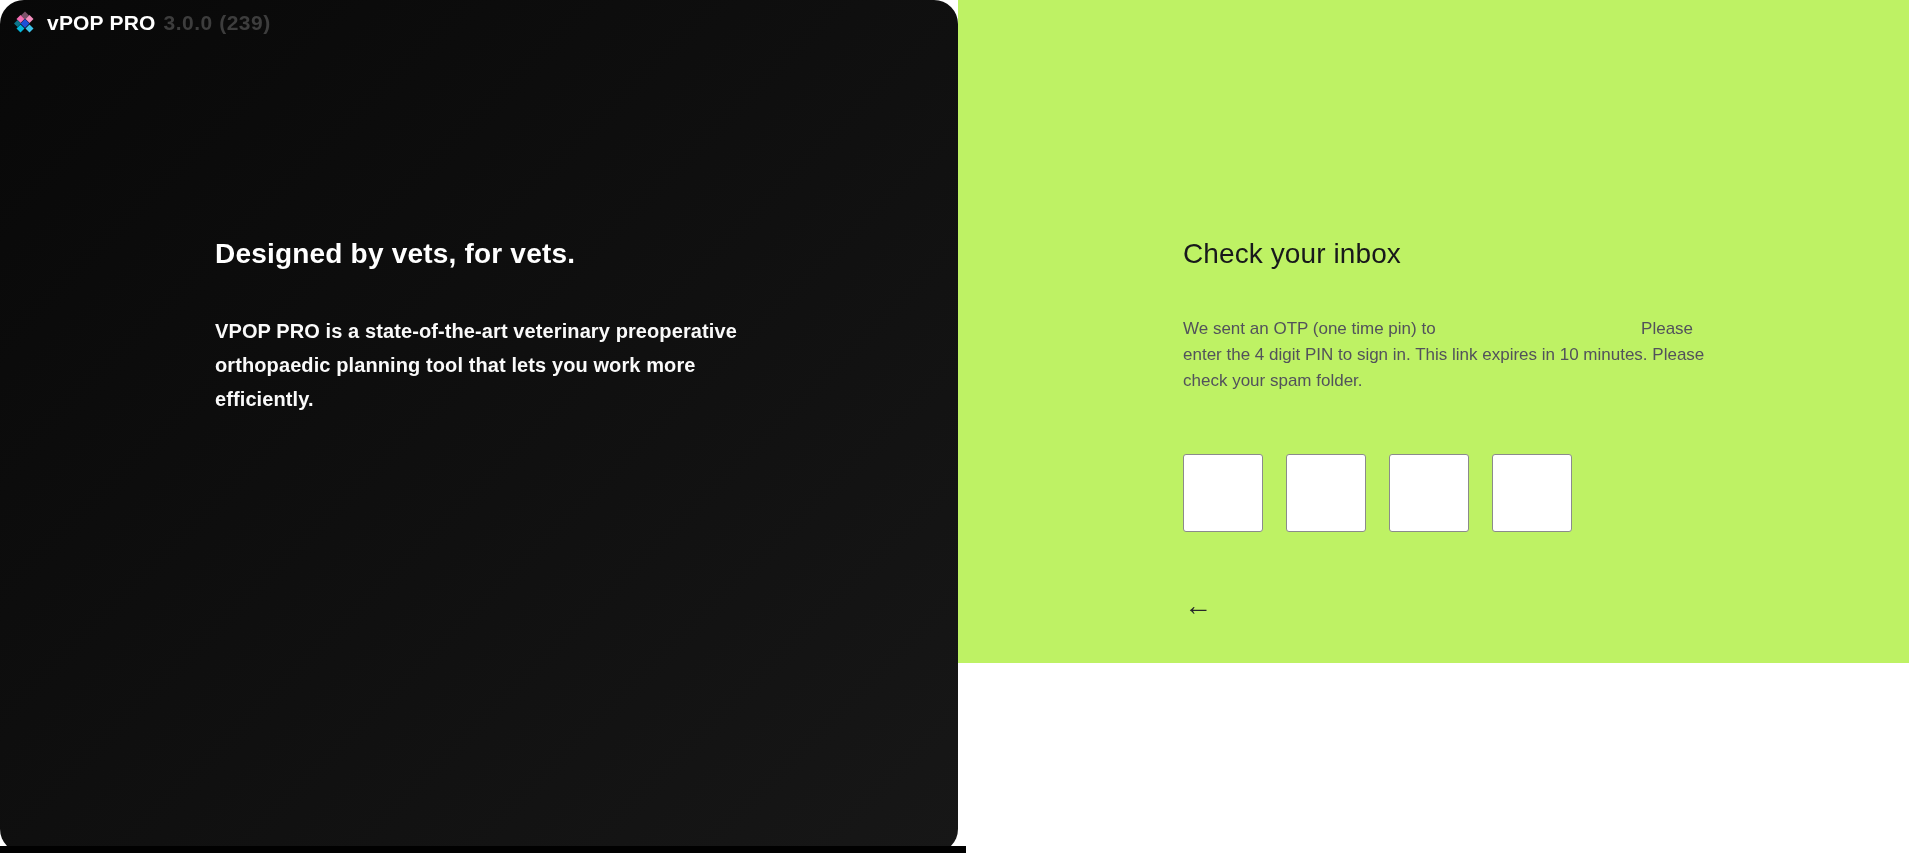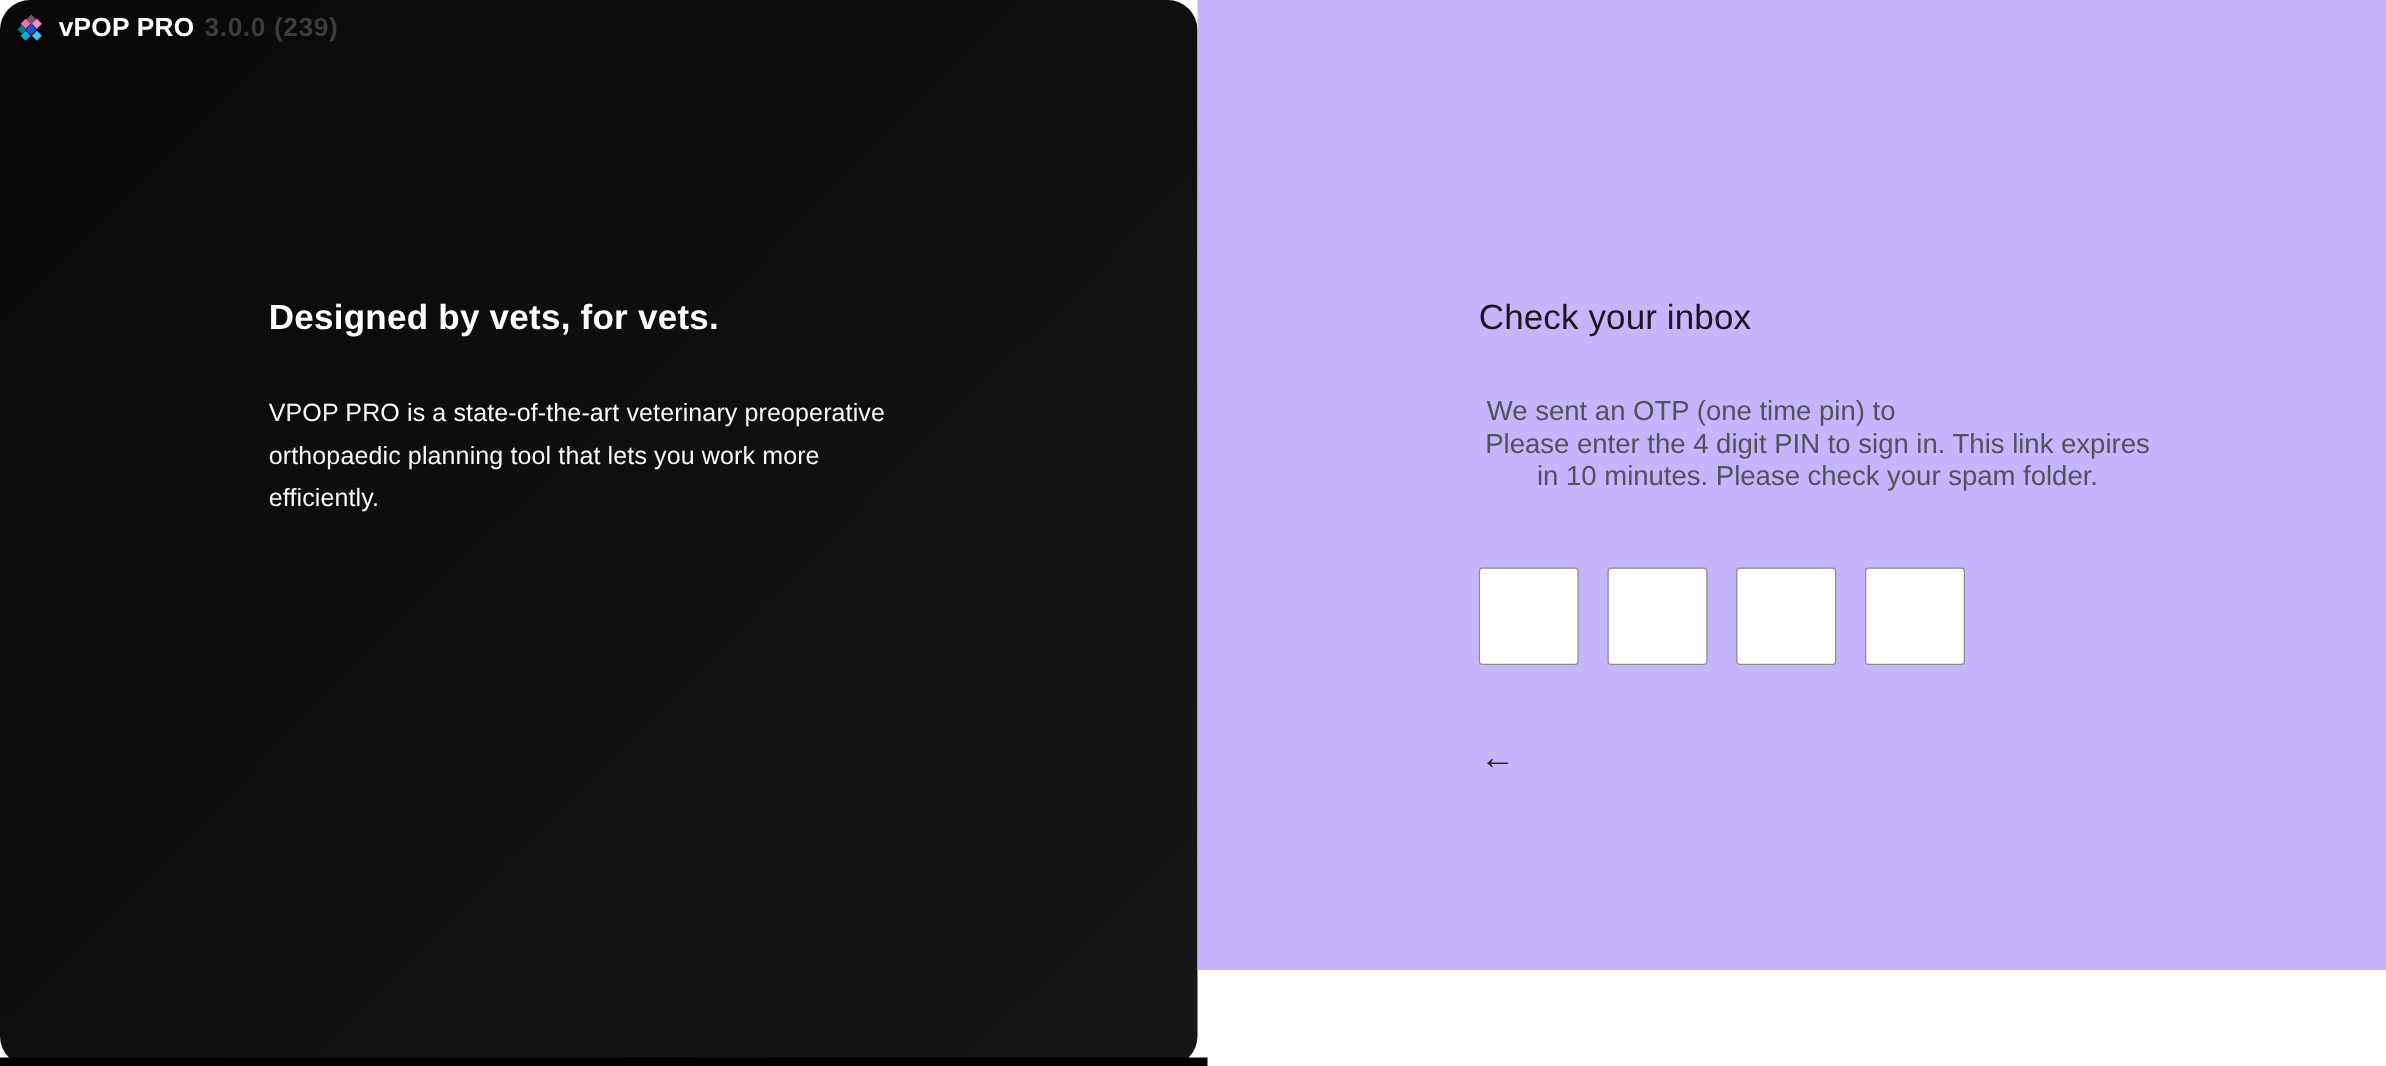--- a/index.html
+++ b/index.html
@@ -27,36 +27,36 @@
   .brand-logo { width: 24px; height: 24px; margin-right: 10px; flex: 0 0 auto; }
   .brand-title { font-size: 21px; font-weight: 700; color: #ffffff; letter-spacing: 0.2px; }
   .brand-version { font-size: 21px; font-weight: 700; color: #3d3d3d; margin-left: 8px; letter-spacing: 0.5px; }
 
   .hero { position: absolute; left: 215px; top: 238px; width: 530px; }
   .hero-heading {
     font-size: 28px; font-weight: 700; color: #ffffff;
     margin: 0 0 44px 0; letter-spacing: 0.2px;
   }
   .hero-description {
-    font-size: 20px; font-weight: 400; color: #fafafa;
+    font-size: 20px; font-weight: 700; color: #fafafa;
     line-height: 34px; margin: 0; letter-spacing: 0.1px;
   }
 
   
   .right-panel {
-    position: absolute; left: 958px; top: 0; right: 0; height: 776px;
-    background: #c4b5fd;
+    position: absolute; left: 958px; top: 0; right: 0; height: 663px;
+    background: #bef264;
   }
   .otp-content { position: absolute; left: 225px; top: 238px; width: 542px; }
   .otp-heading {
     font-size: 28px; font-weight: 500; color: #18181b;
     margin: 0 0 46px 0; letter-spacing: 0.1px;
   }
   .otp-message {
-    font-size: 22px; color: #52525b; line-height: 26px; margin: 0; text-align: center;
+    font-size: 17px; color: #52525b; line-height: 26px; margin: 0;
   }
   .email-gap { display: inline-block; width: 196px; height: 1px; }
 
   .otp-row { display: flex; gap: 23px; margin-top: 60px; }
   .otp-input {
     width: 80px; height: 78px;
     border: 1px solid #8b8b8b; border-radius: 3px;
     background: #ffffff;
     font-family: "Liberation Sans", sans-serif;
     font-size: 30px; text-align: center; color: #18181b;

